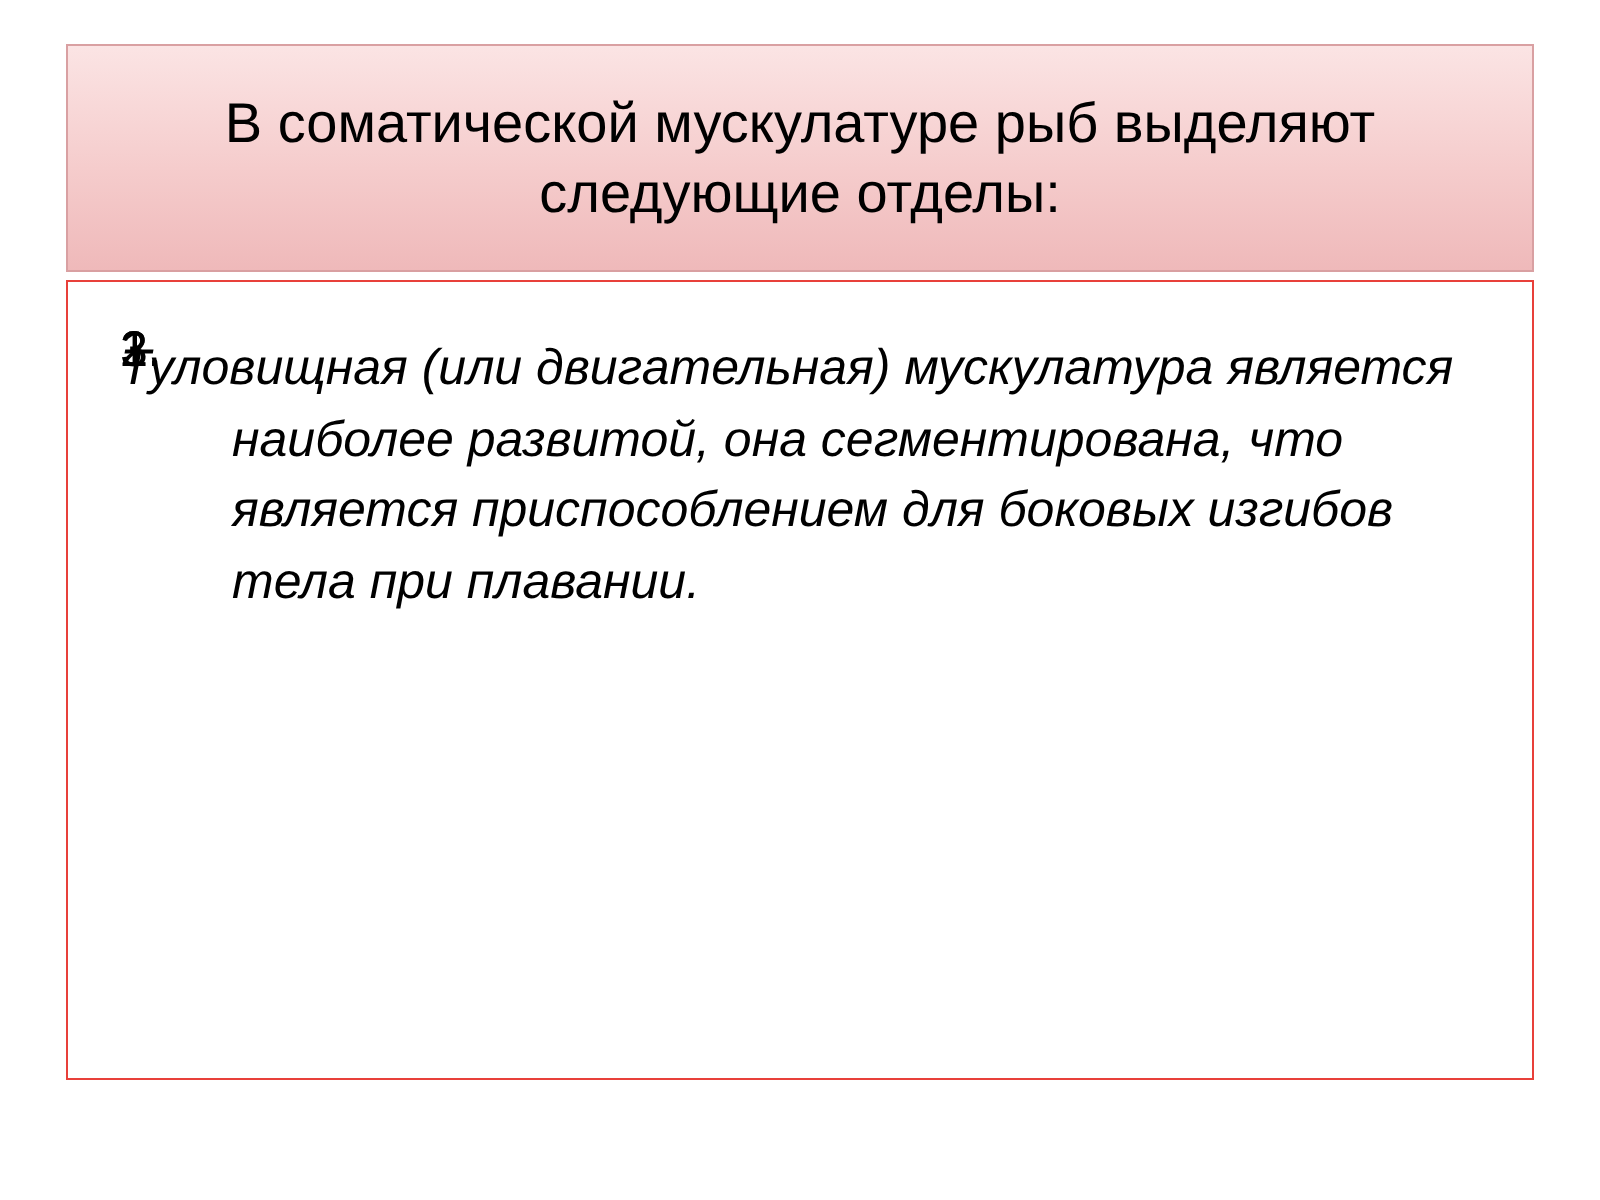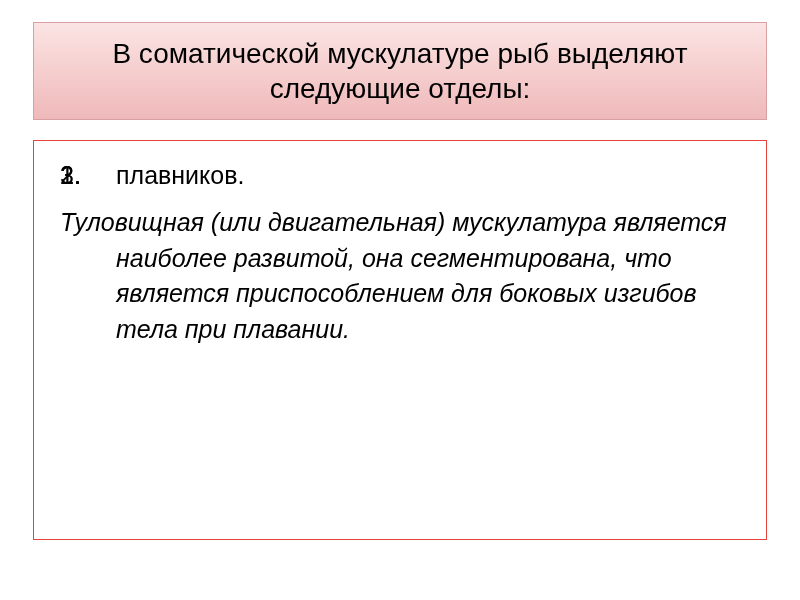--- a/index.html
+++ b/index.html
@@ -17,21 +17,21 @@
     position: relative;
     width: 800px;
     height: 600px;
     box-sizing: border-box;
   }
   .title-box {
     position: absolute;
     left: 33px;
     top: 22px;
     width: 734px;
-    height: 98px;
+    height: 114px;
     box-sizing: border-box;
     background: linear-gradient(to bottom, #fbe4e4 0%, #f5cccc 55%, #efb9ba 100%);
     border: 1px solid #d9a0a2;
     display: flex;
     align-items: center;
     justify-content: center;
     text-align: center;
   }
   .title-text {
     font-size: 28px;
@@ -95,19 +95,18 @@
   <div class="body-box">
     <ol class="numbered">
       <li>
         <span class="marker">1.</span>
       </li>
       <li>
         <span class="marker">2.</span>
       </li>
       <li>
         <span class="marker">3.</span>
-        <span>плавников.</span>
       </li>
     </ol>
     <div class="paragraph"> Туловищная (или двигательная) мускулатура является наиболее развитой, она сегментирована, что является приспособлением для боковых изгибов тела при плавании.</div>
   </div>
 
 </div>
 
 </body></html>

